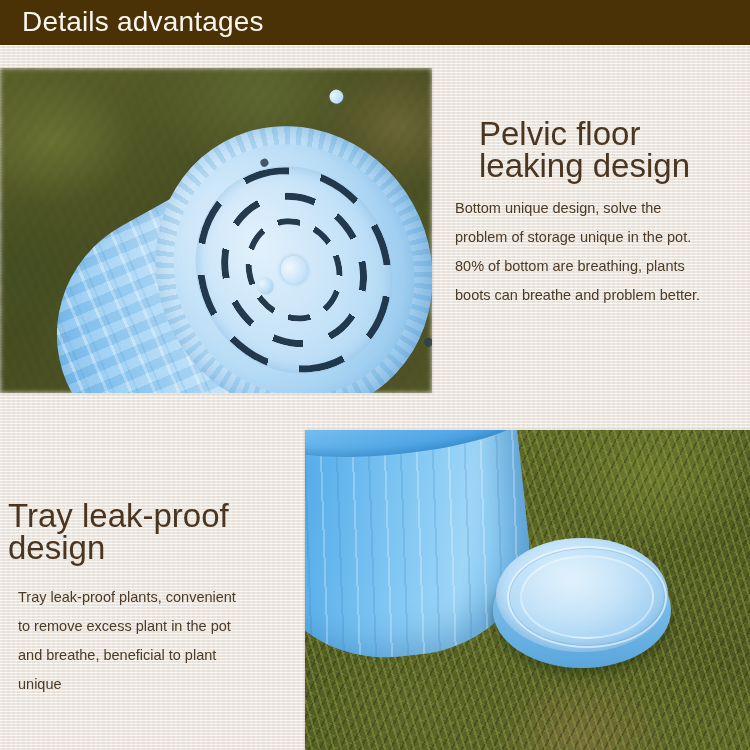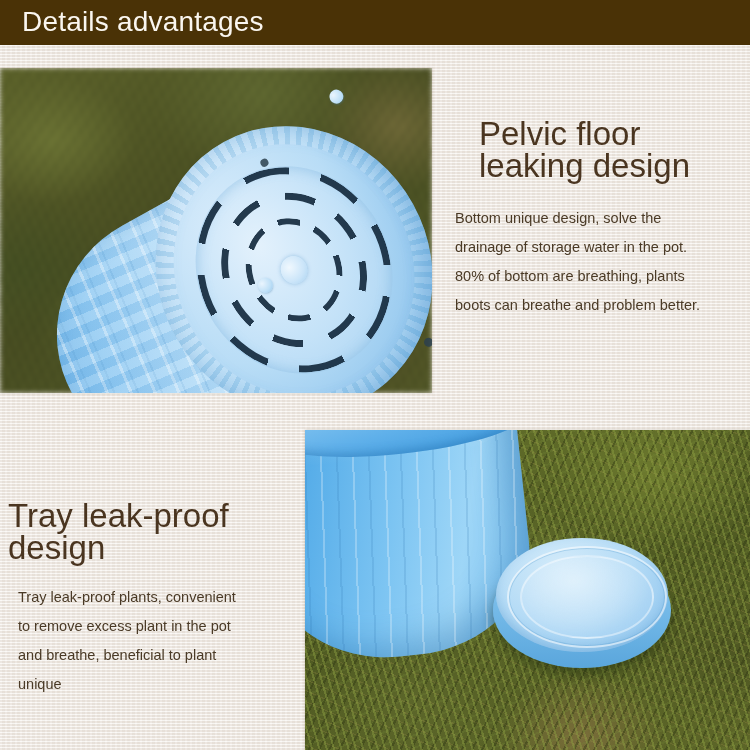--- a/index.html
+++ b/index.html
@@ -370,21 +370,21 @@
   .block-body {
     color: #4a3a26;
     font-size: 14.5px;
     line-height: 29px;
     margin: 0;
   }
   .block-body .line { display: block; white-space: nowrap; }
 
   #text-pelvic-floor { left: 455px; top: 118px; width: 295px; }
   #text-pelvic-floor .block-heading { margin-left: 24px; }
-  #text-pelvic-floor .block-body { margin-top: 22px; }
+  #text-pelvic-floor .block-body { margin-top: 12px; }
 
   #text-tray { left: 8px; top: 500px; width: 296px; }
   #text-tray .block-body { margin-top: 19px; margin-left: 10px; }
 </style>
 </head>
 <body>
 
 <div class="page">
 
   <div class="header-bar">
@@ -410,21 +410,21 @@
         <div class="pot-a-hole hole-2"></div>
       </div>
     </div>
   </div>
 
   <div class="text-block" id="text-pelvic-floor">
     <h2 class="block-heading">Pelvic floor
 leaking design</h2>
     <p class="block-body">
       <span class="line">Bottom unique design, solve the</span>
-      <span class="line">drainage of storage water in the pot.</span>
+      <span class="line">problem of storage unique in the pot.</span>
       <span class="line">80% of bottom are breathing, plants</span>
       <span class="line">boots can breathe and problem better.</span>
     </p>
   </div>
 
   <div class="text-block" id="text-tray">
     <h2 class="block-heading">Tray leak-proof design</h2>
     <p class="block-body">
       <span class="line">Tray leak-proof plants, convenient</span>
       <span class="line">to remove excess plant in the pot</span>

